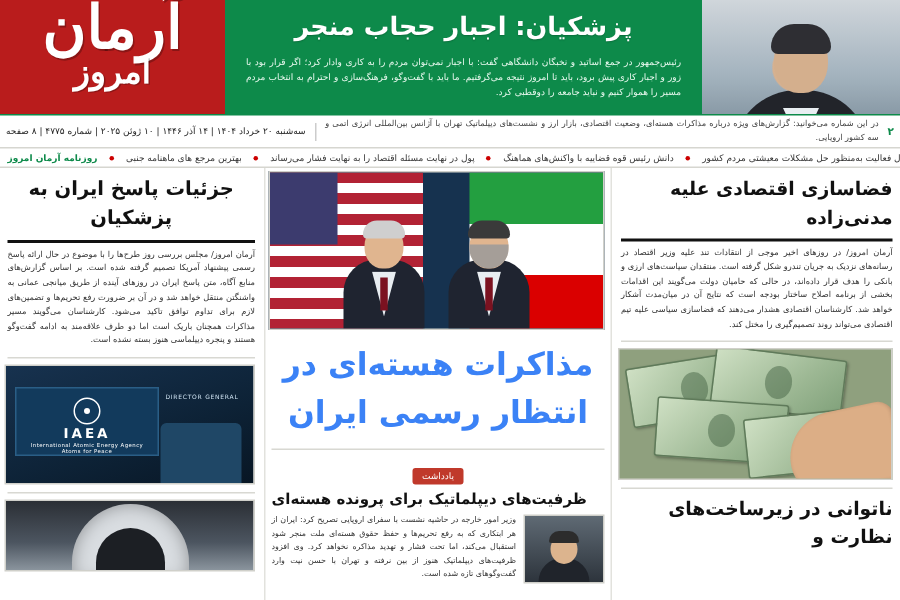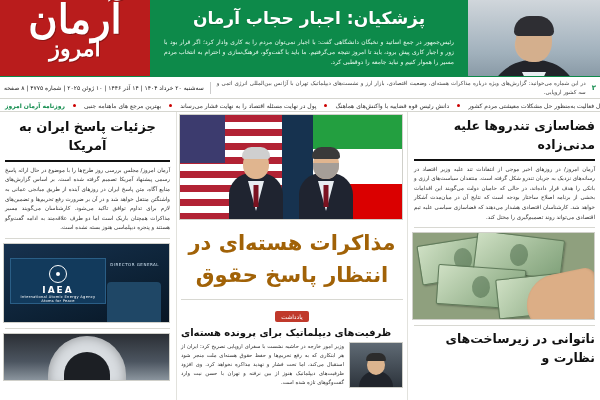--- a/index.html
+++ b/index.html
@@ -441,21 +441,21 @@
     background: #9a9a9a;
     border-radius: 0 0 13px 13px;
     opacity: 0.85;
   }
 
   .center-title {
     font-size: 21px;
     font-weight: bold;
     line-height: 1.5;
     text-align: center;
-    color: #a16207;
+    color: #3b82f6;
     margin: 8px 2px 8px 2px;
   }
   .center-title .l2 { display: block; }
 
   .kicker {
     display: inline-block;
     background: #c0392b;
     color: #fff;
     font-size: 6px;
     padding: 2px 6px;
@@ -572,21 +572,21 @@
     <div class="masthead-inner">
       <div class="logo-block">
         <div class="logo-script">آرمان</div>
         <div class="logo-script" style="font-size:22px;">امروز</div>
         <div class="logo-sub">ایران</div>
         <div class="logo-sub2">روزنامه صبح ایران</div>
       </div>
 
       <div class="headline-block">
         <div class="lead-headline">
-          <span class="l1">پزشکیان: اجبار حجاب آرمان</span>
+          <span class="l1">پزشکیان: اجبار حجاب منجر</span>
         </div>
         <div class="lead-sub">رئیس‌جمهور در جمع اساتید و نخبگان دانشگاهی گفت: با اجبار نمی‌توان مردم را به کاری وادار کرد؛ اگر قرار بود با زور و اجبار کاری پیش برود، باید تا امروز نتیجه می‌گرفتیم. ما باید با گفت‌وگو، فرهنگ‌سازی و احترام به انتخاب مردم مسیر را هموار کنیم و نباید جامعه را دوقطبی کرد.</div>
       </div>
 
       <div class="photo-block">
         <div class="politician-photo">
           <div class="photo-suit"></div>
           <div class="photo-head"></div>
           <div class="photo-hair"></div>
           <div class="photo-shirt"></div>
@@ -611,21 +611,21 @@
     <span class="ticker-dot"></span>
     <span class="ticker-item">دانش رئیس قوه قضاییه با واکنش‌های هماهنگ</span>
     <span class="ticker-dot"></span>
     <span class="ticker-item">هدایت کسب ۵ میلیون پول فعالیت به‌منظور حل مشکلات معیشتی مردم کشور</span>
   </div>
 
   <div class="body-grid">
 
     <div class="col col-right">
       <div class="block">
-        <div class="art-title">جزئیات پاسخ ایران به آمریکا</div>
+        <div class="art-title">جزئیات پاسخ ایران به پزشکیان</div>
         <div class="thick-rule"></div>
         <div class="art-body">آرمان امروز/ مجلس بررسی روز طرح‌ها را با موضوع در حال ارائه پاسخ رسمی پیشنهاد آمریکا تصمیم گرفته شده است. بر اساس گزارش‌های منابع آگاه، متن پاسخ ایران در روزهای آینده از طریق میانجی عمانی به واشنگتن منتقل خواهد شد و در آن بر ضرورت رفع تحریم‌ها و تضمین‌های لازم برای تداوم توافق تاکید می‌شود. کارشناسان می‌گویند مسیر مذاکرات همچنان باریک است اما دو طرف علاقه‌مند به ادامه گفت‌وگو هستند و پنجره دیپلماسی هنوز بسته نشده است.</div>
       </div>
 
       <div class="rule"></div>
 
       <div class="block">
         <div class="iaea-photo">
           <div class="iaea-banner">
             <div class="iaea-logo-circle"></div>
@@ -668,42 +668,42 @@
             <div class="tie"></div>
             <div class="head"></div>
             <div class="beard"></div>
             <div class="hair"></div>
           </div>
         </div>
       </div>
 
       <div class="center-title">
         <span>مذاکرات هسته‌ای در</span>
-        <span class="l2">انتظار پاسخ حقوق</span>
+        <span class="l2">انتظار رسمی ایران</span>
       </div>
 
       <div class="rule"></div>
 
       <div style="text-align:center;">
         <span class="kicker">یادداشت</span>
       </div>
       <div class="sub-head">ظرفیت‌های دیپلماتیک برای پرونده هسته‌ای</div>
       <div class="mini-row">
         <div class="mini-text">وزیر امور خارجه در حاشیه نشست با سفرای اروپایی تصریح کرد: ایران از هر ابتکاری که به رفع تحریم‌ها و حفظ حقوق هسته‌ای ملت منجر شود استقبال می‌کند، اما تحت فشار و تهدید مذاکره نخواهد کرد. وی افزود ظرفیت‌های دیپلماتیک هنوز از بین نرفته و تهران با حسن نیت وارد گفت‌وگوهای تازه شده است.</div>
         <div class="mini-photo">
           <div class="mb"></div>
           <div class="mh"></div>
           <div class="mhair"></div>
         </div>
       </div>
     </div>
 
     <div class="col col-left">
       <div class="block">
-        <div class="left-title">فضاسازی تندروها علیه مدنی‌زاده</div>
+        <div class="left-title">فضاسازی اقتصادی علیه مدنی‌زاده</div>
         <div class="thick-rule"></div>
         <div class="art-body">آرمان امروز/ در روزهای اخیر موجی از انتقادات تند علیه وزیر اقتصاد در رسانه‌های نزدیک به جریان تندرو شکل گرفته است. منتقدان سیاست‌های ارزی و بانکی را هدف قرار داده‌اند، در حالی که حامیان دولت می‌گویند این اقدامات بخشی از برنامه اصلاح ساختار بودجه است که نتایج آن در میان‌مدت آشکار خواهد شد. کارشناسان اقتصادی هشدار می‌دهند که فضاسازی سیاسی علیه تیم اقتصادی می‌تواند روند تصمیم‌گیری را مختل کند.</div>
       </div>
 
       <div class="rule"></div>
 
       <div class="block">
         <div class="money-photo">
           <div class="bill b1"></div>
           <div class="bill b2"></div>

